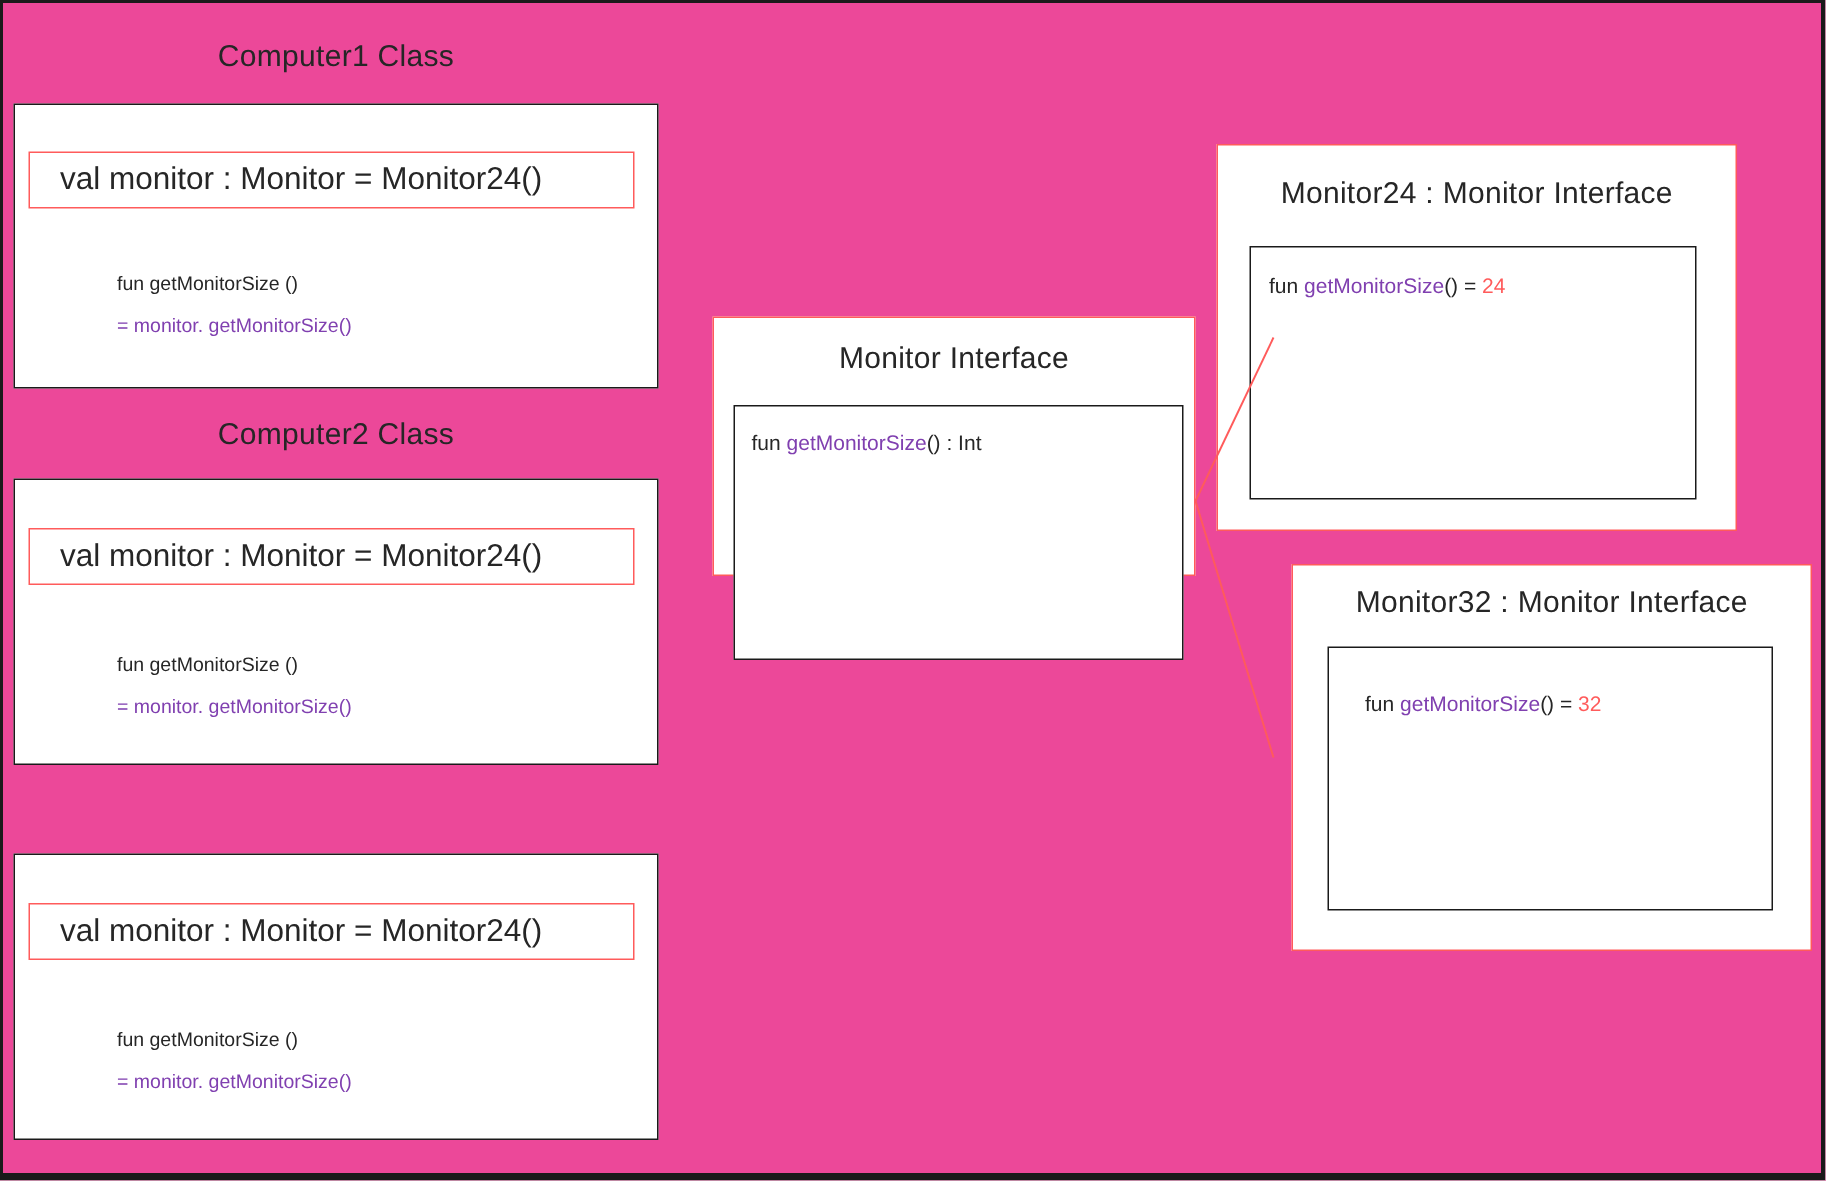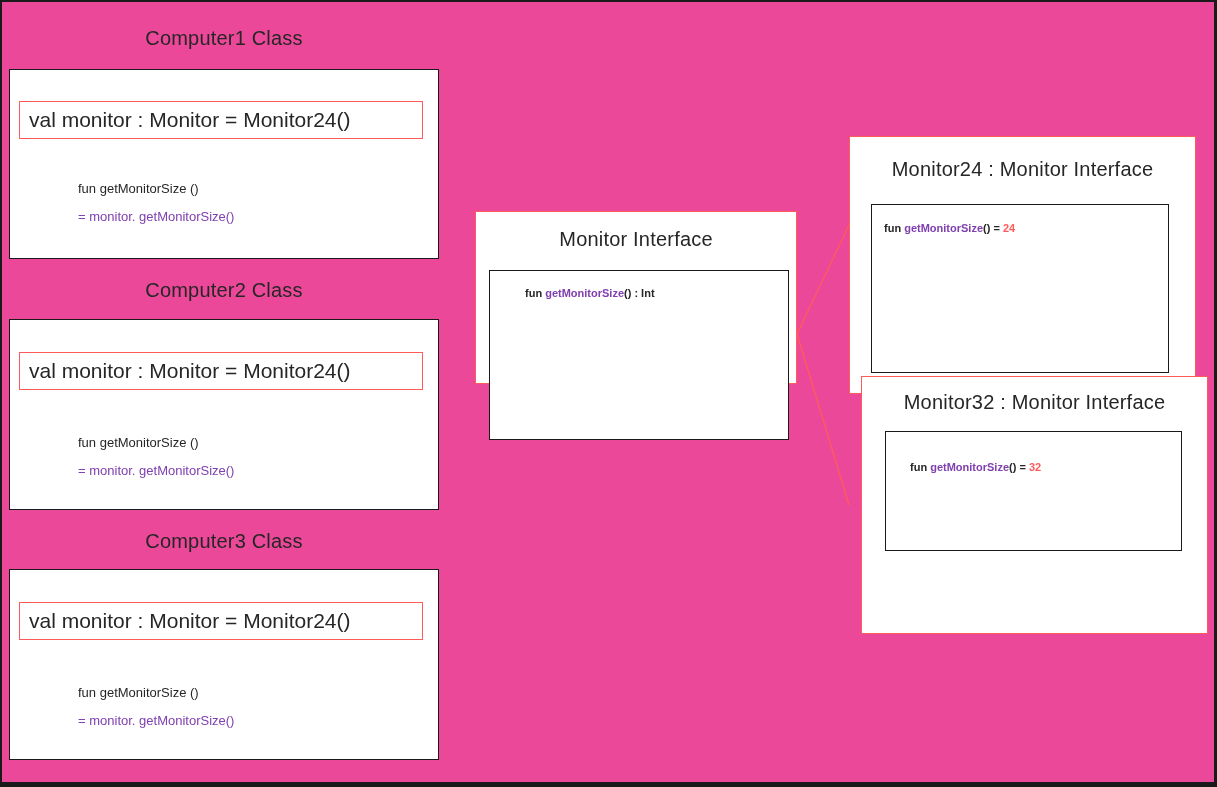--- a/index.html
+++ b/index.html
@@ -37,21 +37,21 @@
     left:7px;width:430px;height:190px;
     border:1.5px solid var(--line);
     background:#fff;
   }
   .val-box{
     position:absolute;
     left:9px;top:31px;
     width:404px;height:38px;
     border:1.3px solid var(--red);
     display:flex;align-items:center;
-    padding-left:9px;
+    padding-left:20px;
     font-size:21px;
     color:var(--ink);
     white-space:nowrap;
   }
   .code-line{
     position:absolute;
     left:68px;
     font-size:13px;
     color:var(--ink);
     white-space:nowrap;
@@ -71,41 +71,40 @@
     color:var(--ink);
     white-space:nowrap;
   }
   .inner-box{
     position:absolute;
     border:1.4px solid var(--line);
     background:#fff;
   }
   .snippet{
     position:absolute;
-    font-size:11px;
+    font-size:14px;
     color:var(--ink);
     white-space:nowrap;
-    font-weight:bold;
   }
   .kw{color:var(--ink);}
   .fn{color:var(--purple);}
   .val-num{color:var(--red);}
   
   .iface{left:473px;top:209px;width:322px;height:173px;}
   .iface .rb-title{padding-top:16px;}
   .iface .inner-box{left:13px;top:58px;width:300px;height:170px;}
-  .iface .snippet{left:11px;top:16px;margin-left:24px;}
+  .iface .snippet{left:11px;top:16px;}
   
-  .impl24{left:847px;top:94px;width:347px;height:258px;margin-top:40px;}
+  .impl24{left:809px;top:94px;width:347px;height:258px;}
   .impl24 .rb-title{padding-top:21px;}
   .impl24 .inner-box{left:21px;top:67px;width:298px;height:169px;}
   .impl24 .snippet{left:12px;top:17px;}
   .impl32{left:859px;top:374px;width:347px;height:258px;}
   .impl32 .rb-title{padding-top:14px;}
-  .impl32 .inner-box{left:23px;top:54px;width:297px;height:120px;}
+  .impl32 .inner-box{left:23px;top:54px;width:297px;height:176px;}
   .impl32 .snippet{left:24px;top:29px;}
   
   .connectors{
     position:absolute;left:0;top:0;width:1217px;height:787px;
     pointer-events:none;
   }
 </style>
 </head>
 <body>
 
@@ -122,21 +121,20 @@
 
   <div class="group-title" style="top:277px;">Computer2 Class</div>
   <div class="class-box" style="top:317px;height:191px;">
     <div class="val-box" style="top:32px;">
       <span>val monitor : Monitor = Monitor24()</span>
     </div>
     <div class="code-line fun" style="top:115px;">fun getMonitorSize ()</div>
     <div class="code-line body" style="top:143px;">= monitor. getMonitorSize()</div>
   </div>
 
-  <div class="group-title" style="top:528px;">Computer3 Class</div>
   <div class="class-box" style="top:567px;height:191px;">
     <div class="val-box" style="top:32px;">
       <span>val monitor : Monitor = Monitor24()</span>
     </div>
     <div class="code-line fun" style="top:115px;">fun getMonitorSize ()</div>
     <div class="code-line body" style="top:143px;">= monitor. getMonitorSize()</div>
   </div>
 
   <div class="red-box iface">
     <div class="rb-title">Monitor Interface</div>

